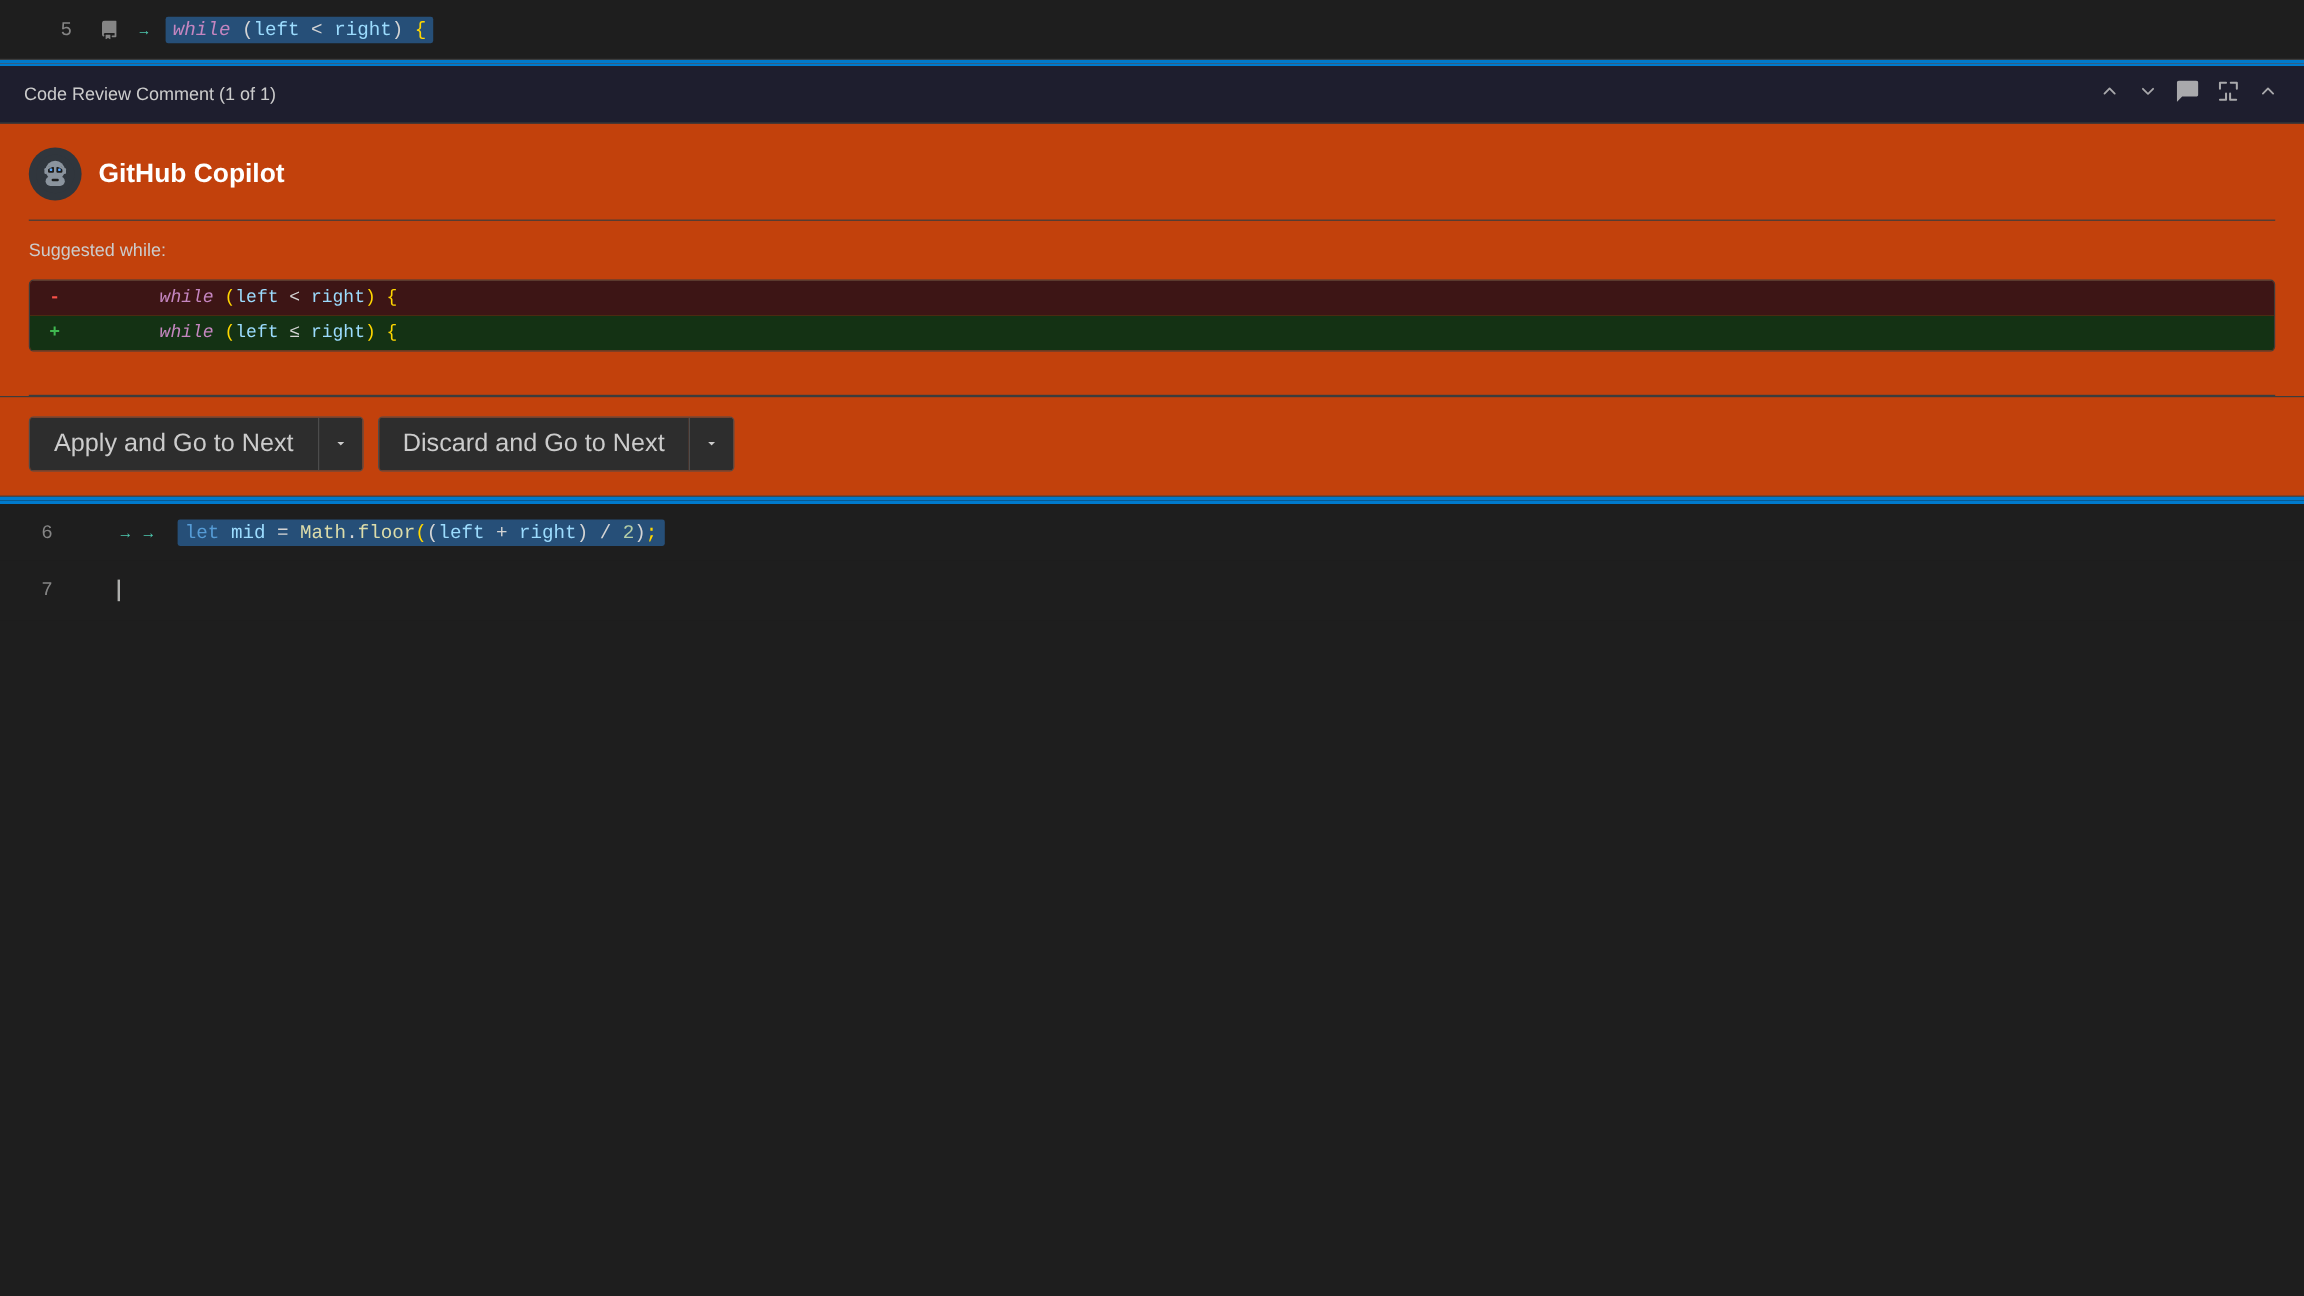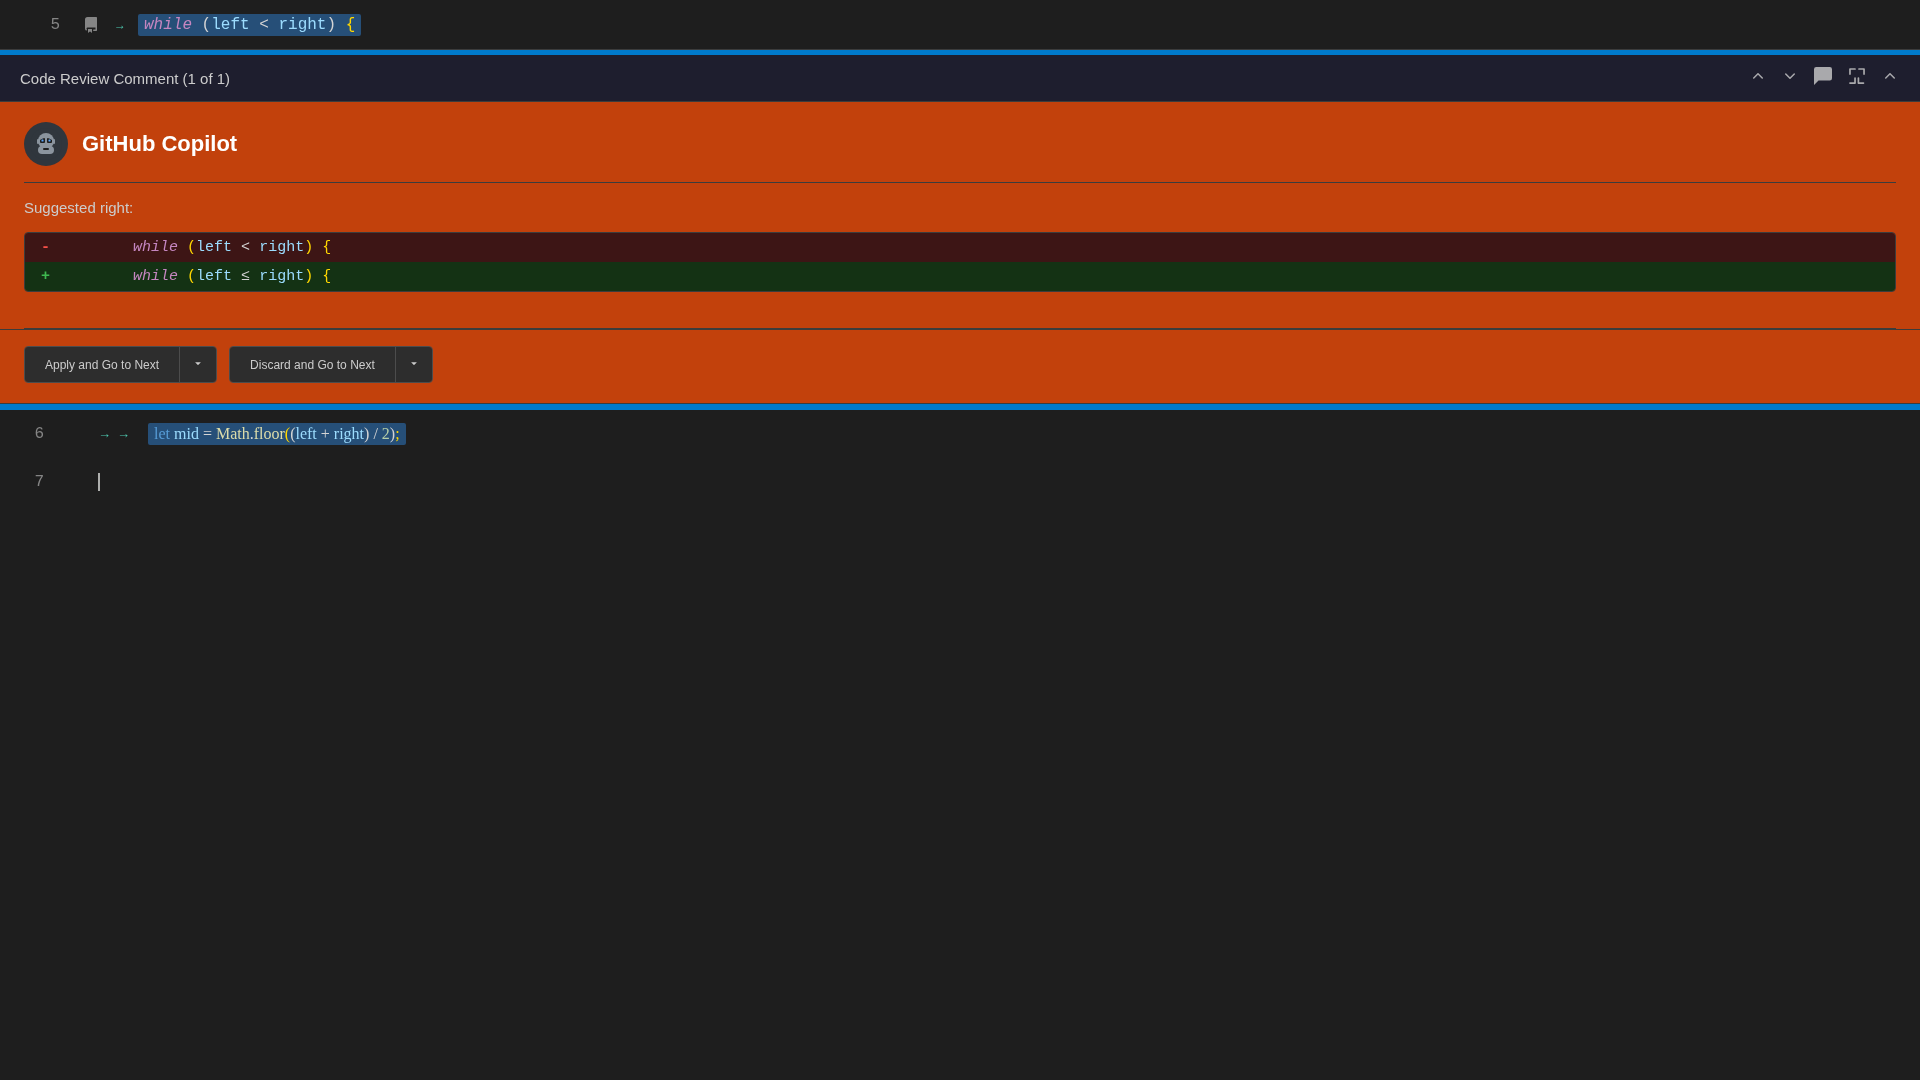--- a/index.html
+++ b/index.html
@@ -224,21 +224,21 @@
       border: 1px solid #4c4c4c;
       border-radius: 4px;
       overflow: hidden;
     }
 
     .action-btn-main {
       background-color: #2d2d2d;
       border: none;
       color: #cccccc;
       padding: 10px 20px;
-      font-size: 12px;
+      font-size: 21px;
       cursor: pointer;
       white-space: nowrap;
     }
 
     .action-btn-dropdown {
       background-color: #2d2d2d;
       border: none;
       border-left: 1px solid #4c4c4c;
       color: #cccccc;
       padding: 10px 12px;
@@ -362,21 +362,21 @@
             <rect x="23" y="11" width="2" height="5" rx="1" fill="#8b949e"></rect>
             <path d="M8 13 Q16 5 24 13" stroke="#8b949e" stroke-width="1.5" fill="none"></path>
           </svg>
         </div>
         <span class="author-name">GitHub Copilot</span>
       </div>
 
 
       <hr class="divider">
 
-      <p class="suggested-change-label">Suggested right:</p>
+      <p class="suggested-change-label">Suggested while:</p>
 
       <div class="diff-block">
         <div class="diff-line removed">
           <span class="diff-marker minus">-</span>
           <span class="diff-code">
             &nbsp;&nbsp;&nbsp;&nbsp;&nbsp;&nbsp;&nbsp;&nbsp;<span class="kw-while">while</span> <span class="kw-paren">(</span><span class="kw-ident">left</span> <span class="kw-op">&lt;</span> <span class="kw-ident">right</span><span class="kw-paren">)</span> <span class="kw-brace">{</span>
           </span>
         </div>
         <div class="diff-line added">
           <span class="diff-marker plus">+</span>
@@ -413,21 +413,21 @@
 
   <div style="height:3px; background:#007acc; flex-shrink:0;"></div>
 
   <div class="code-line-6">
     <span class="line-number">6</span>
     <span style="width:30px; flex-shrink:0;"></span>
     <div style="display:flex; align-items:center; padding-left:8px;">
       <span style="color:#4ec9b0; margin-right:6px; font-size:13px;">→</span>
       <span style="color:#4ec9b0; margin-right:18px; font-size:13px;">→</span>
       <span class="highlighted-code">
-        <span style="font-family:Liberation Serif, serif; font-size:16px;">
+        <span style="font-family:Liberation Mono, monospace; font-size:16px;">
           <span style="color:#569cd6;">let</span><span style="color:#d4d4d4;"> </span><span style="color:#9cdcfe;">mid</span><span style="color:#d4d4d4;"> = </span><span style="color:#dcdcaa;">Math</span><span style="color:#d4d4d4;">.</span><span style="color:#dcdcaa;">floor</span><span style="color:#ffd700;">(</span><span style="color:#d4d4d4;">(</span><span style="color:#9cdcfe;">left</span><span style="color:#d4d4d4;"> + </span><span style="color:#9cdcfe;">right</span><span style="color:#d4d4d4;">)</span><span style="color:#d4d4d4;"> / </span><span style="color:#b5cea8;">2</span><span style="color:#d4d4d4;">)</span><span style="color:#ffd700;">;</span>
         </span>
       </span>
     </div>
   </div>
 
   <div class="code-line-7">
     <span class="line-number" style="color:#858585; width:60px; text-align:right; padding-right:16px; font-family:'Consolas','Courier New',monospace; font-size:16px;">7</span>
     <span style="width:30px; flex-shrink:0;"></span>
     <div style="padding-left:8px;">

